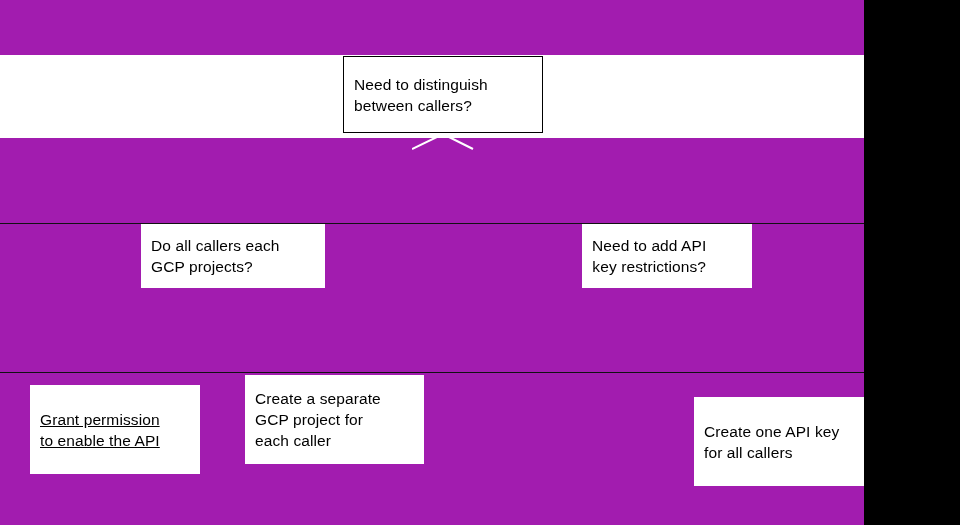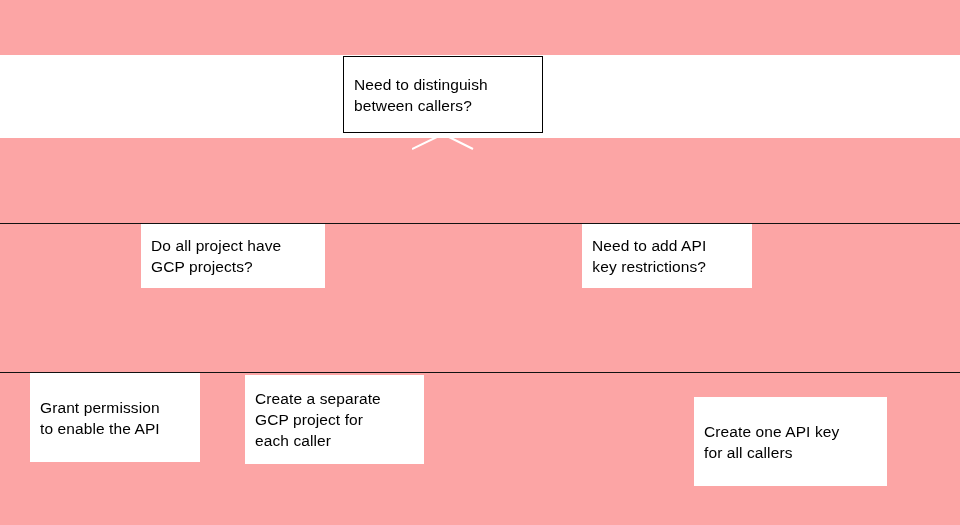--- a/index.html
+++ b/index.html
@@ -3,23 +3,23 @@
 <meta charset="utf-8">
 <title>Flowchart</title>
 <style>
   html, body {
     margin: 0;
     padding: 0;
     background: #000000;
   }
   #stage {
     position: relative;
-    width: 960px;
+    width: 864px;
     height: 525px;
-    background: #fca5a5;
+    background: #a21caf;
     overflow: hidden;
     font-family: "Liberation Sans", sans-serif;
   }
   
   .band {
     position: absolute;
     left: 0;
     width: 960px;
     background: #ffffff;
   }
@@ -55,21 +55,21 @@
   }
   
   .node.outlined {
     border: 1.5px solid #000000;
   }
 
   
   #node-root          { left: 343px; top: 56px;  width: 200px; height: 77px; }
   #node-q-gcp         { left: 141px; top: 224px; width: 184px; height: 64px; }
   #node-q-restrict    { left: 582px; top: 224px; width: 170px; height: 64px; text-align: center; }
-  #node-grant         { left: 30px;  top: 373px; width: 170px; height: 89px; }
+  #node-grant         { left: 30px;  top: 385px; width: 170px; height: 89px; text-decoration: underline; }
   #node-separate      { left: 245px; top: 375px; width: 179px; height: 89px; align-items: center; }
   #node-key-each      { left: 478px; top: 375px; width: 179px; height: 89px; }
   #node-key-all       { left: 694px; top: 375px; width: 193px; height: 89px; margin-top: 22px; }
 
   
   #connector-root {
     position: absolute;
     left: 412px;
     top: 133px;
     width: 62px;
@@ -91,21 +91,21 @@
       <polyline points="0,16 31,1 61,16" fill="none" stroke="#ffffff" stroke-width="2"></polyline>
     </svg>
   </div>
 
   <div class="node outlined" id="node-root">
     <span class="node-label">Need to distinguish
 between callers?</span>
   </div>
 
   <div class="node" id="node-q-gcp">
-    <span class="node-label">Do all project have
+    <span class="node-label">Do all callers each
 GCP projects?</span>
   </div>
 
   <div class="node" id="node-q-restrict">
     <span class="node-label">Need to add API
 key restrictions?</span>
   </div>
 
   <div class="node" id="node-grant">
     <span class="node-label">Grant permission

